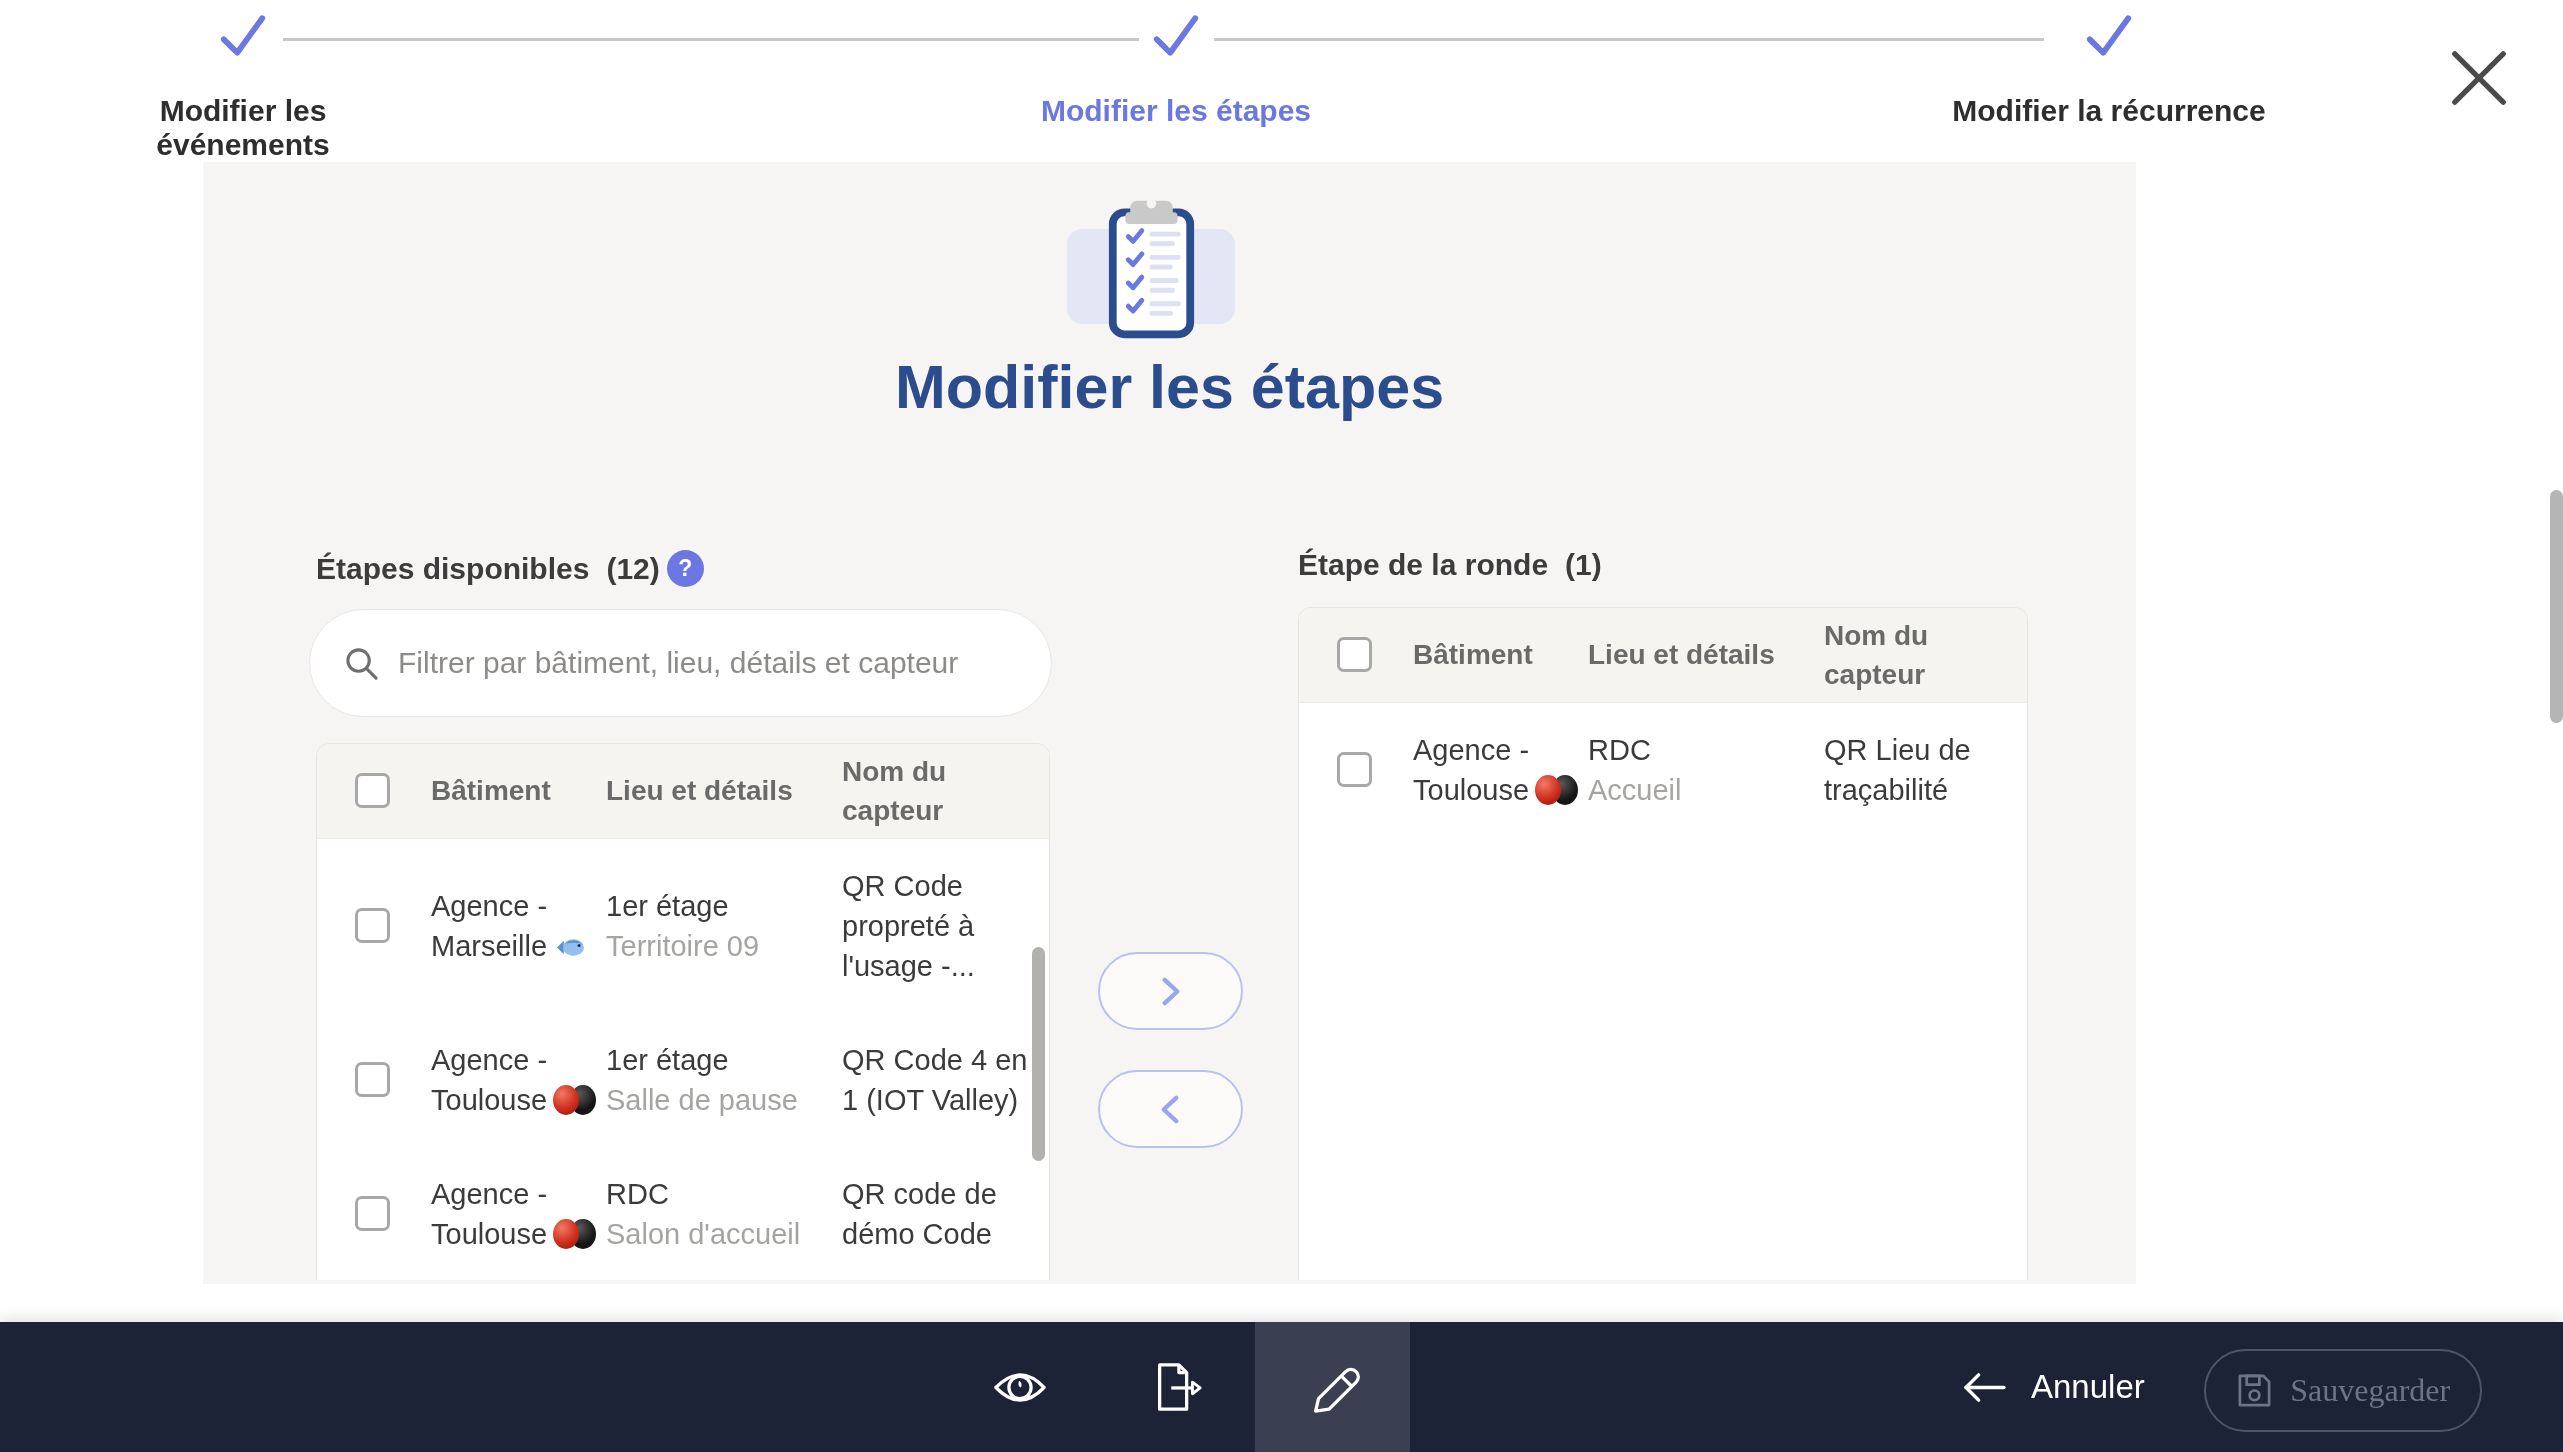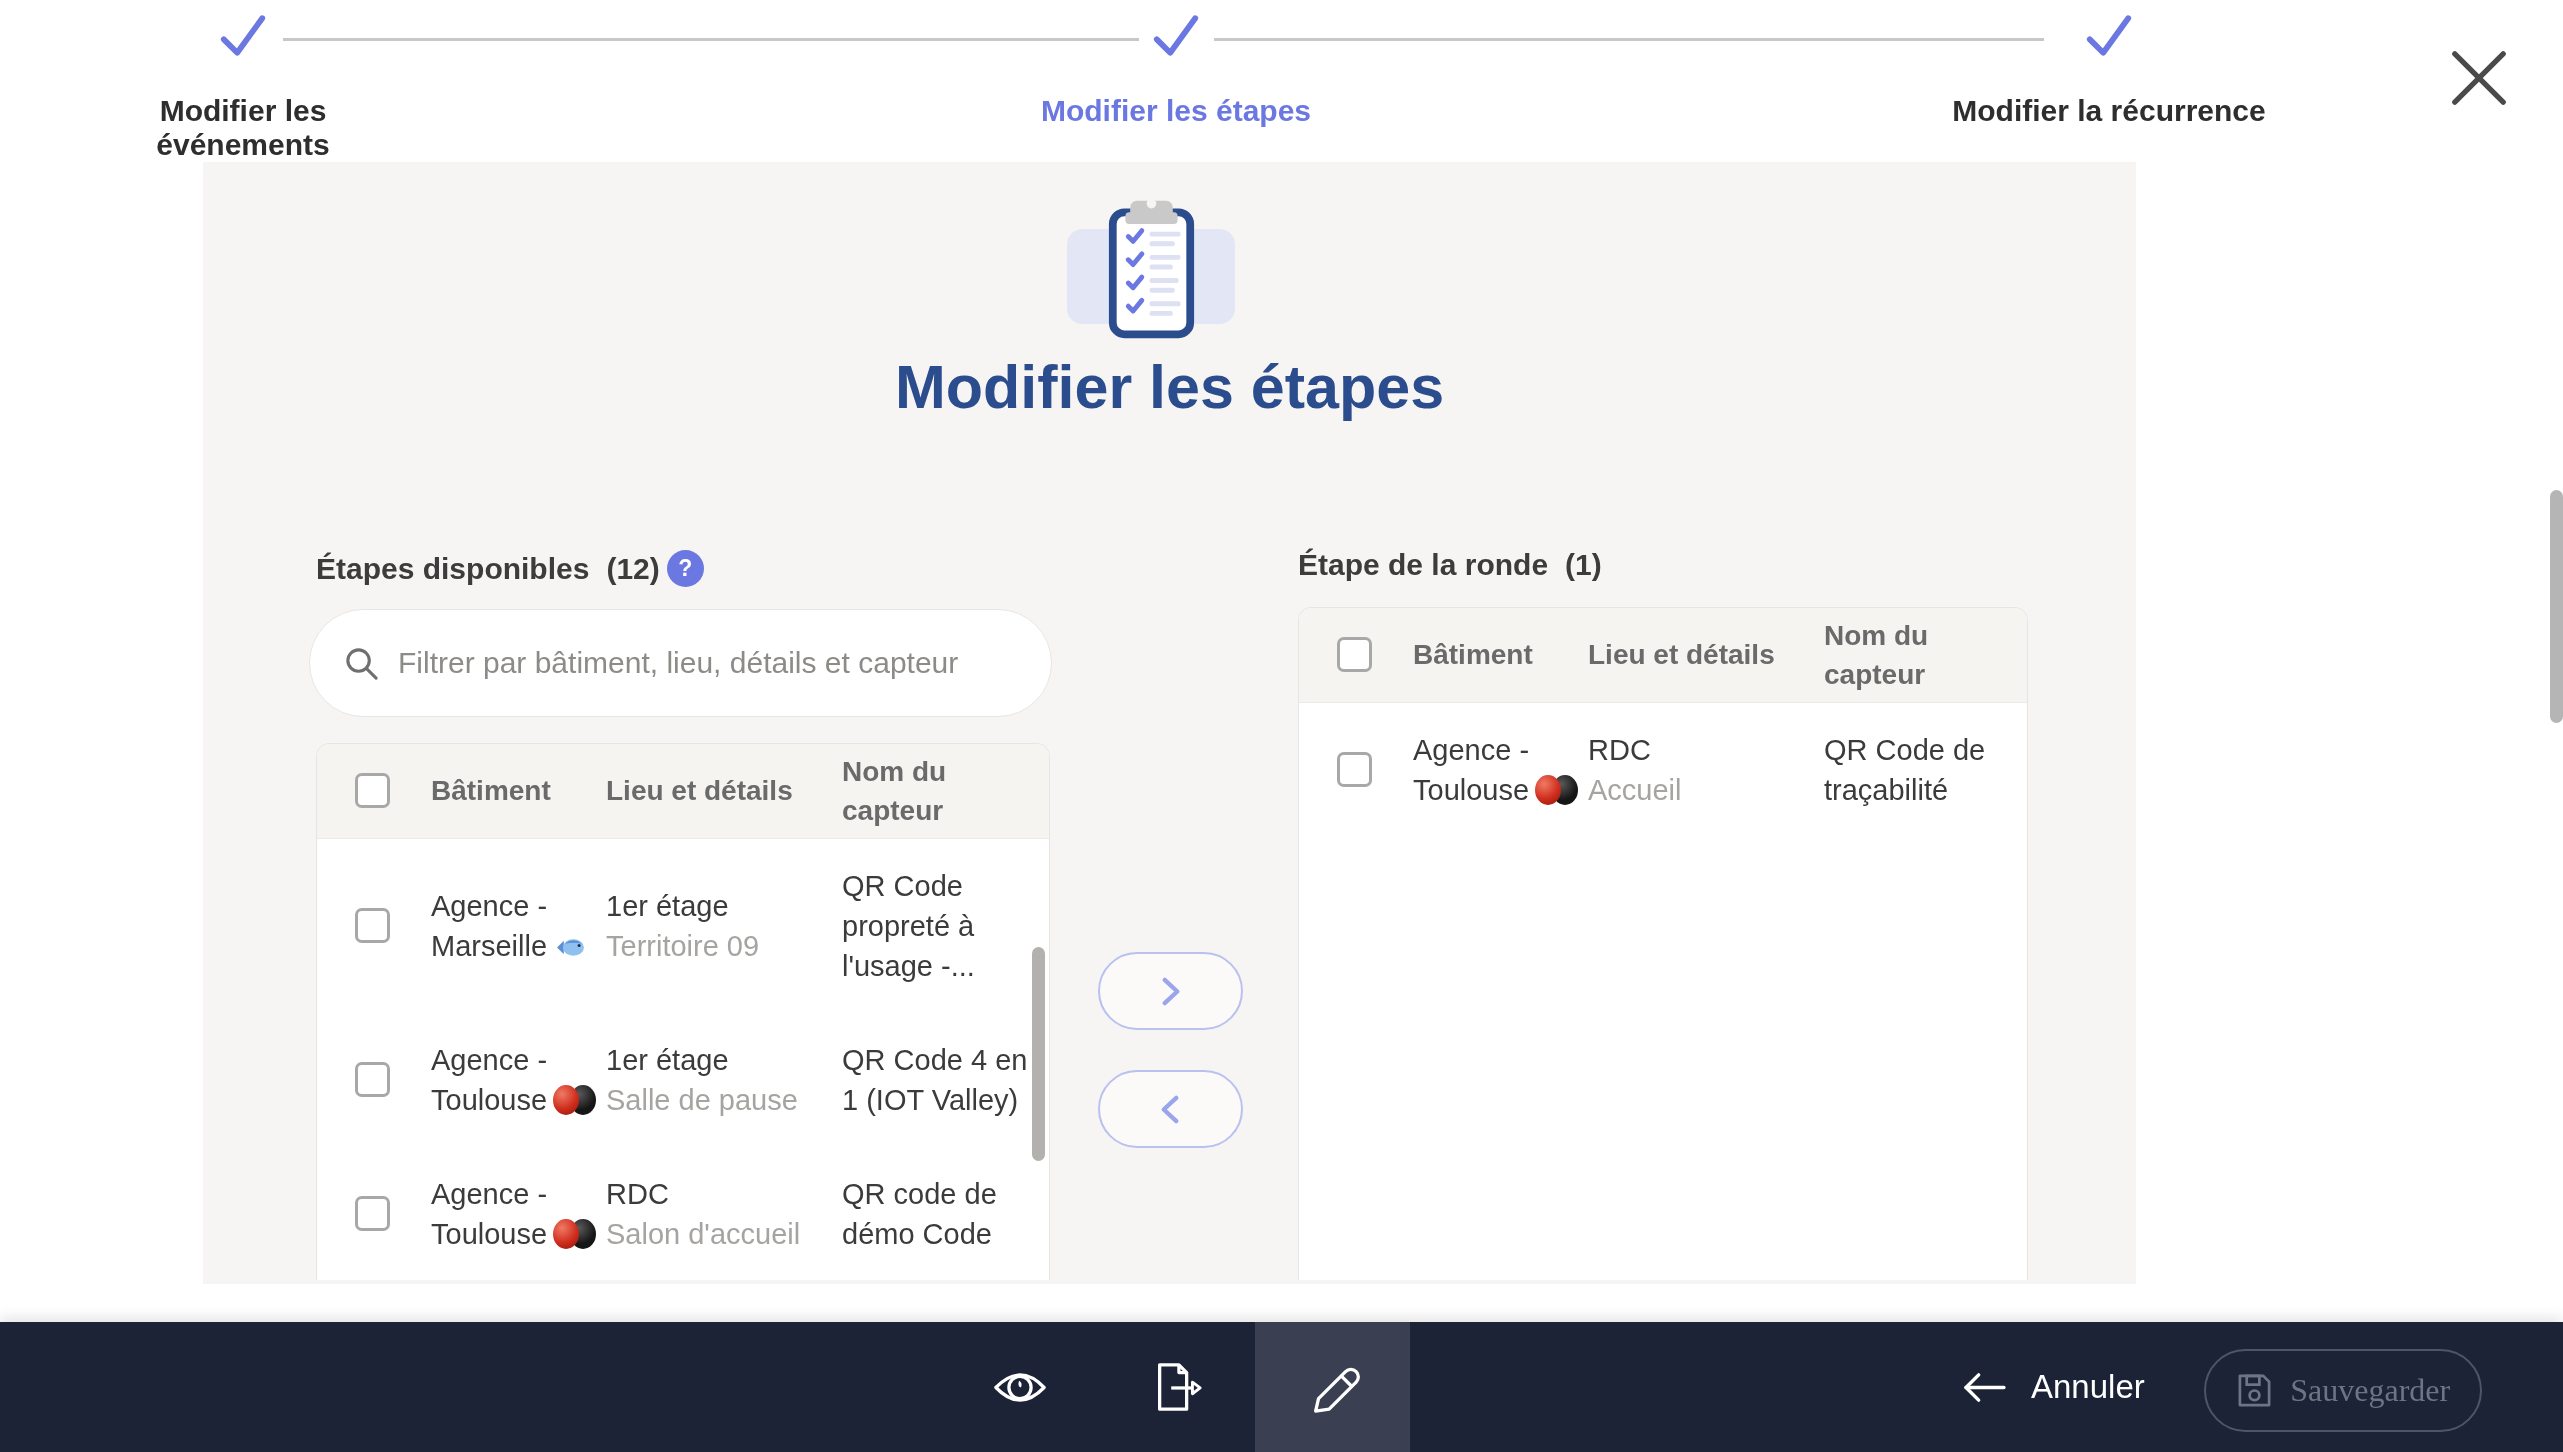--- a/index.html
+++ b/index.html
@@ -238,21 +238,21 @@
         <span class="hc capteur">Nom du capteur</span>
       </div>
 
       <div class="trow">
         <span class="cbx"></span>
         <span class="cell"><span>Agence - Toulouse</span><span class="badge-balls">
               <span class="ball red"></span>
               <span class="ball black"></span>
             </span></span>
         <span class="cell"><span>RDC</span><br><span class="sub">Accueil</span></span>
-        <span class="cell capteur">QR Code de traçabilité</span>
+        <span class="cell capteur">QR Lieu de traçabilité</span>
       </div>
     </div>
 
   </div>
 
   <div class="page-scroll"></div>
 
   <div class="toolbar">
 
     <button class="tb-icon tb-eye">

